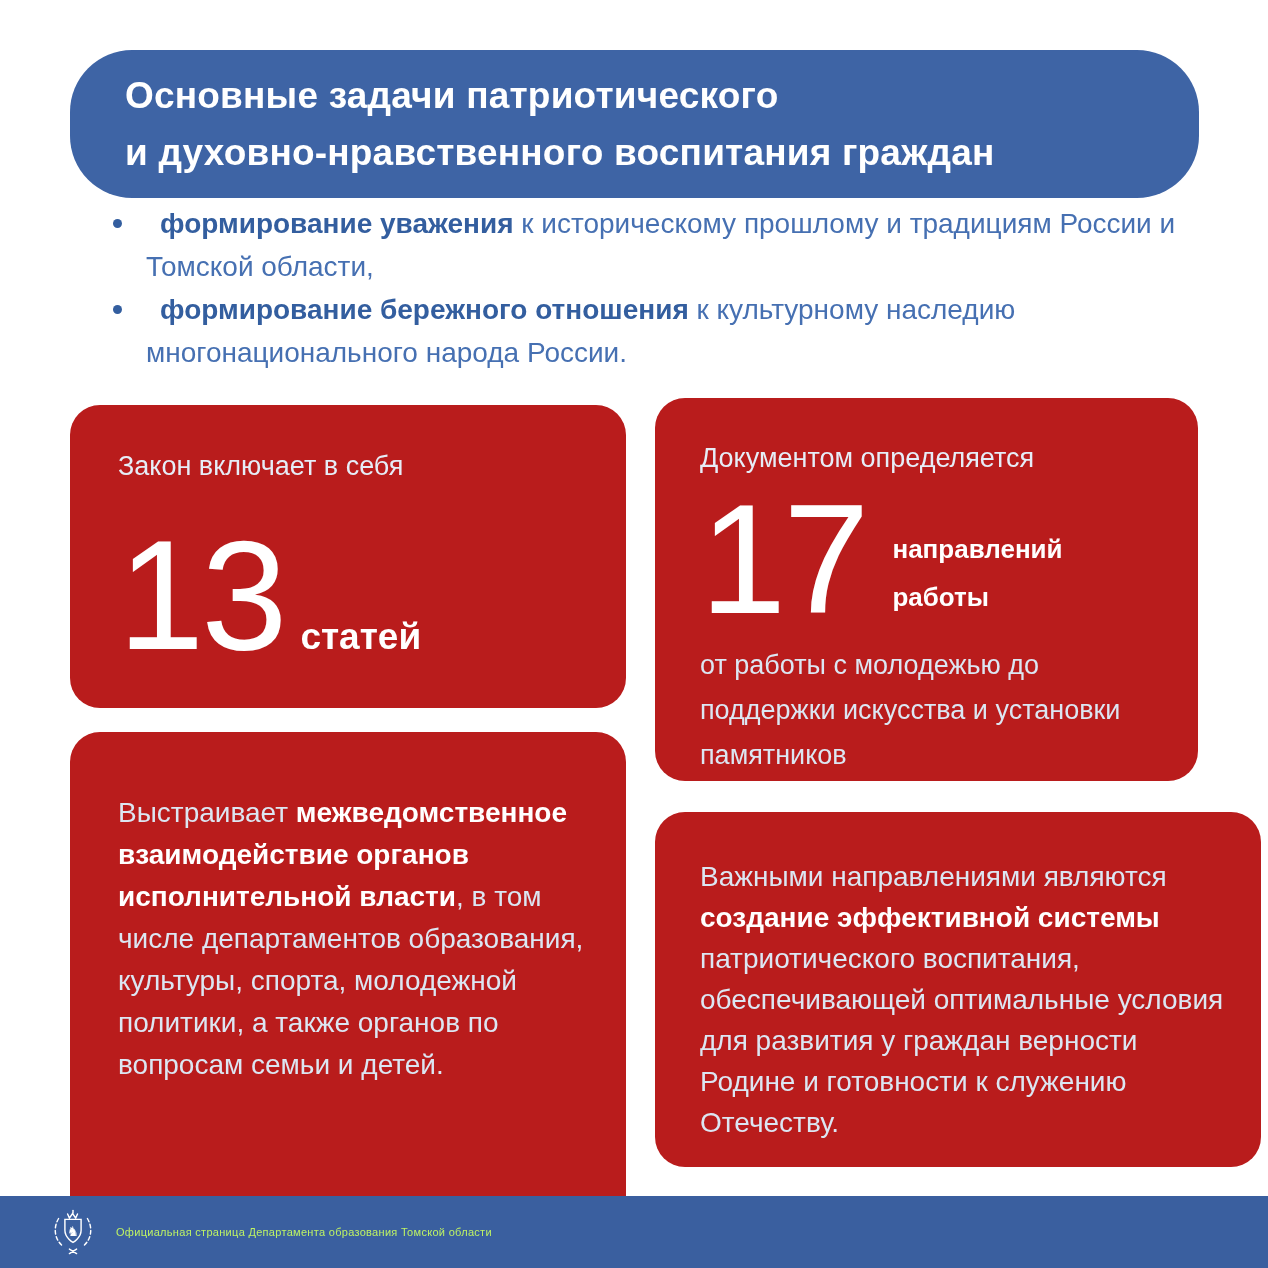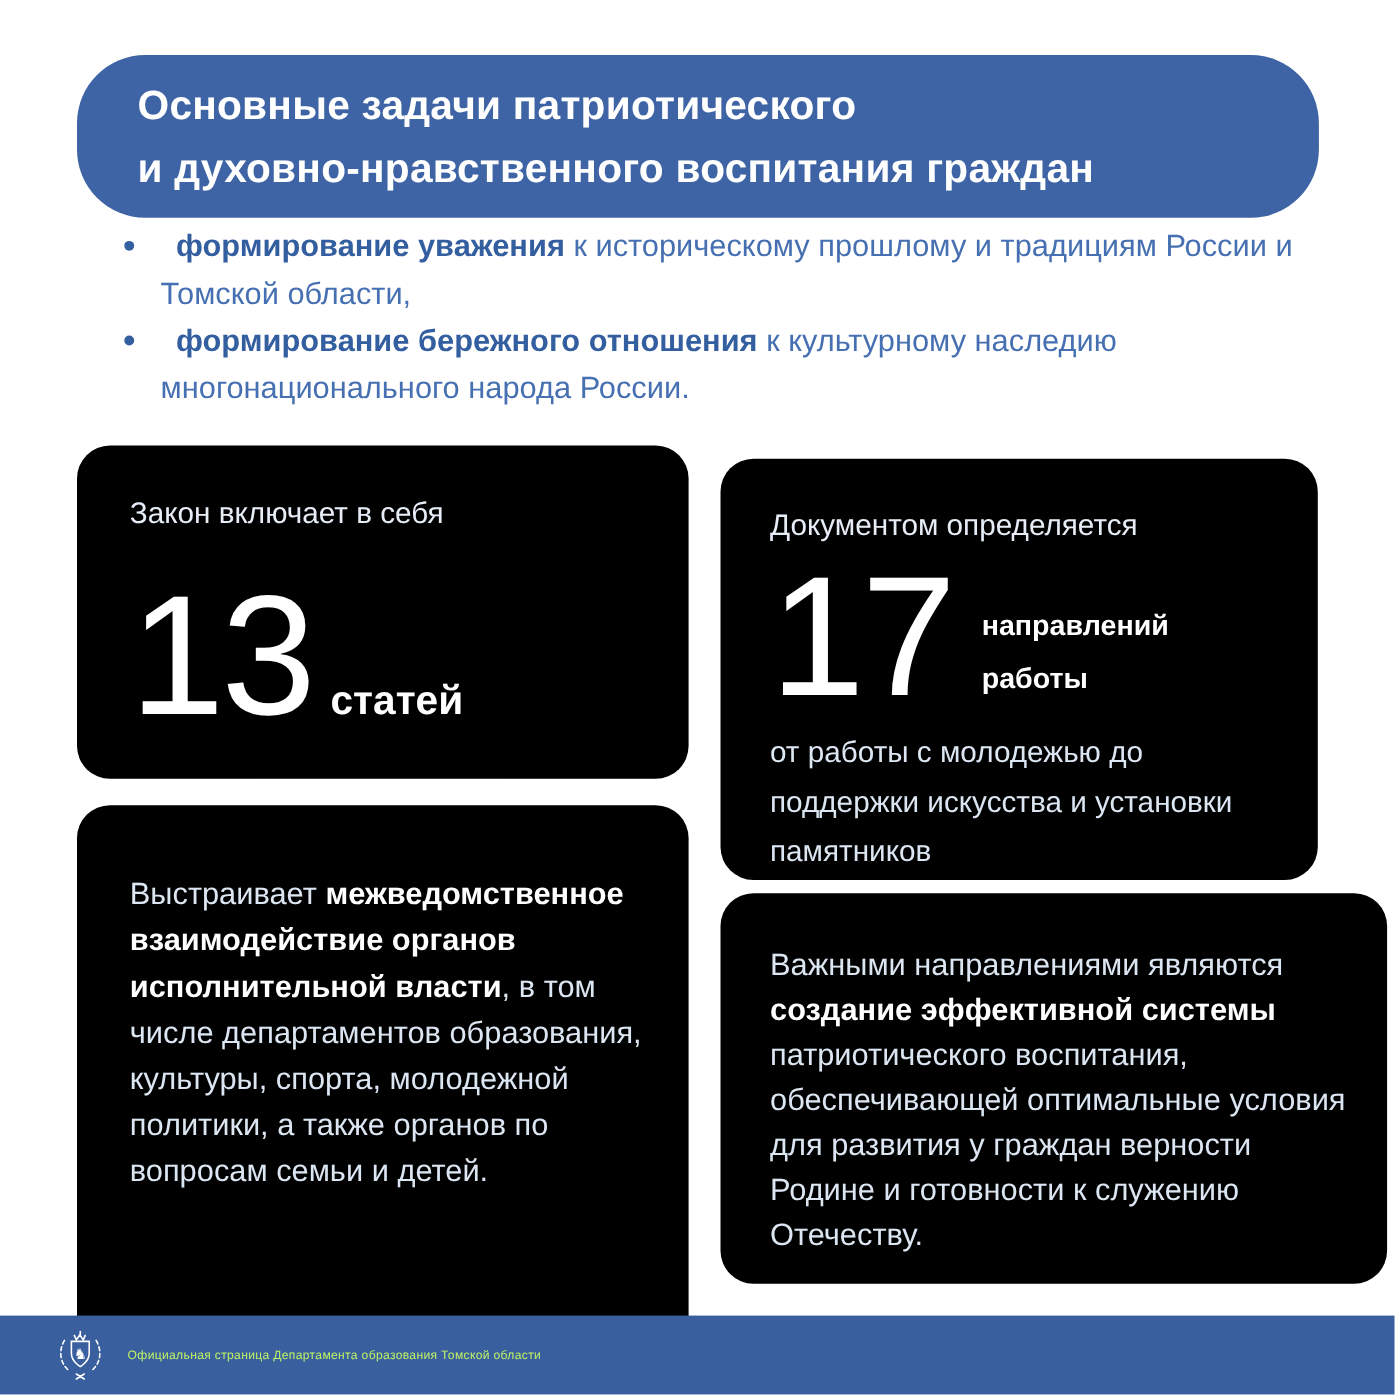--- a/index.html
+++ b/index.html
@@ -25,25 +25,25 @@
   }
   .bullet { position:relative; padding-left:46px; }
   .bullet::before {
     content:""; position:absolute; left:13px; top:17px;
     width:9px; height:9px; border-radius:50%; background:#335e9f;
   }
   .bullets .b { color:#335e9f; font-weight:700;margin-left:14px; }
 
   
   .card {
-    position:absolute; background:#000000; border-radius:30px;
+    position:absolute; background:#b91c1c; border-radius:30px;
     box-sizing:border-box; color:#dce6f2;
   }
   .card-law         { left:70px;  top:405px; width:556px; height:303px; padding:46px 40px 0 48px; }
-  .card-directions  { left:655px; top:417px; width:543px; height:383px; padding:45px 38px 0 45px; }
+  .card-directions  { left:655px; top:398px; width:543px; height:383px; padding:45px 38px 0 45px; }
   .card-interagency { left:70px;  top:732px; width:556px; height:528px; padding:60px 42px 0 48px; }
   .card-system      { left:655px; top:812px; width:606px; height:355px; padding:44px 34px 0 45px; }
 
   .card-label { font-size:27px; color:#e6edf7; }
 
   .big-row { display:flex; }
   .card-law .big-row { margin-top:36px; align-items:baseline; }
   .card-directions .big-row { margin-top:8px; align-items:flex-end; }
   .big-number {
     font-size:155px; font-weight:400; color:#ffffff;

